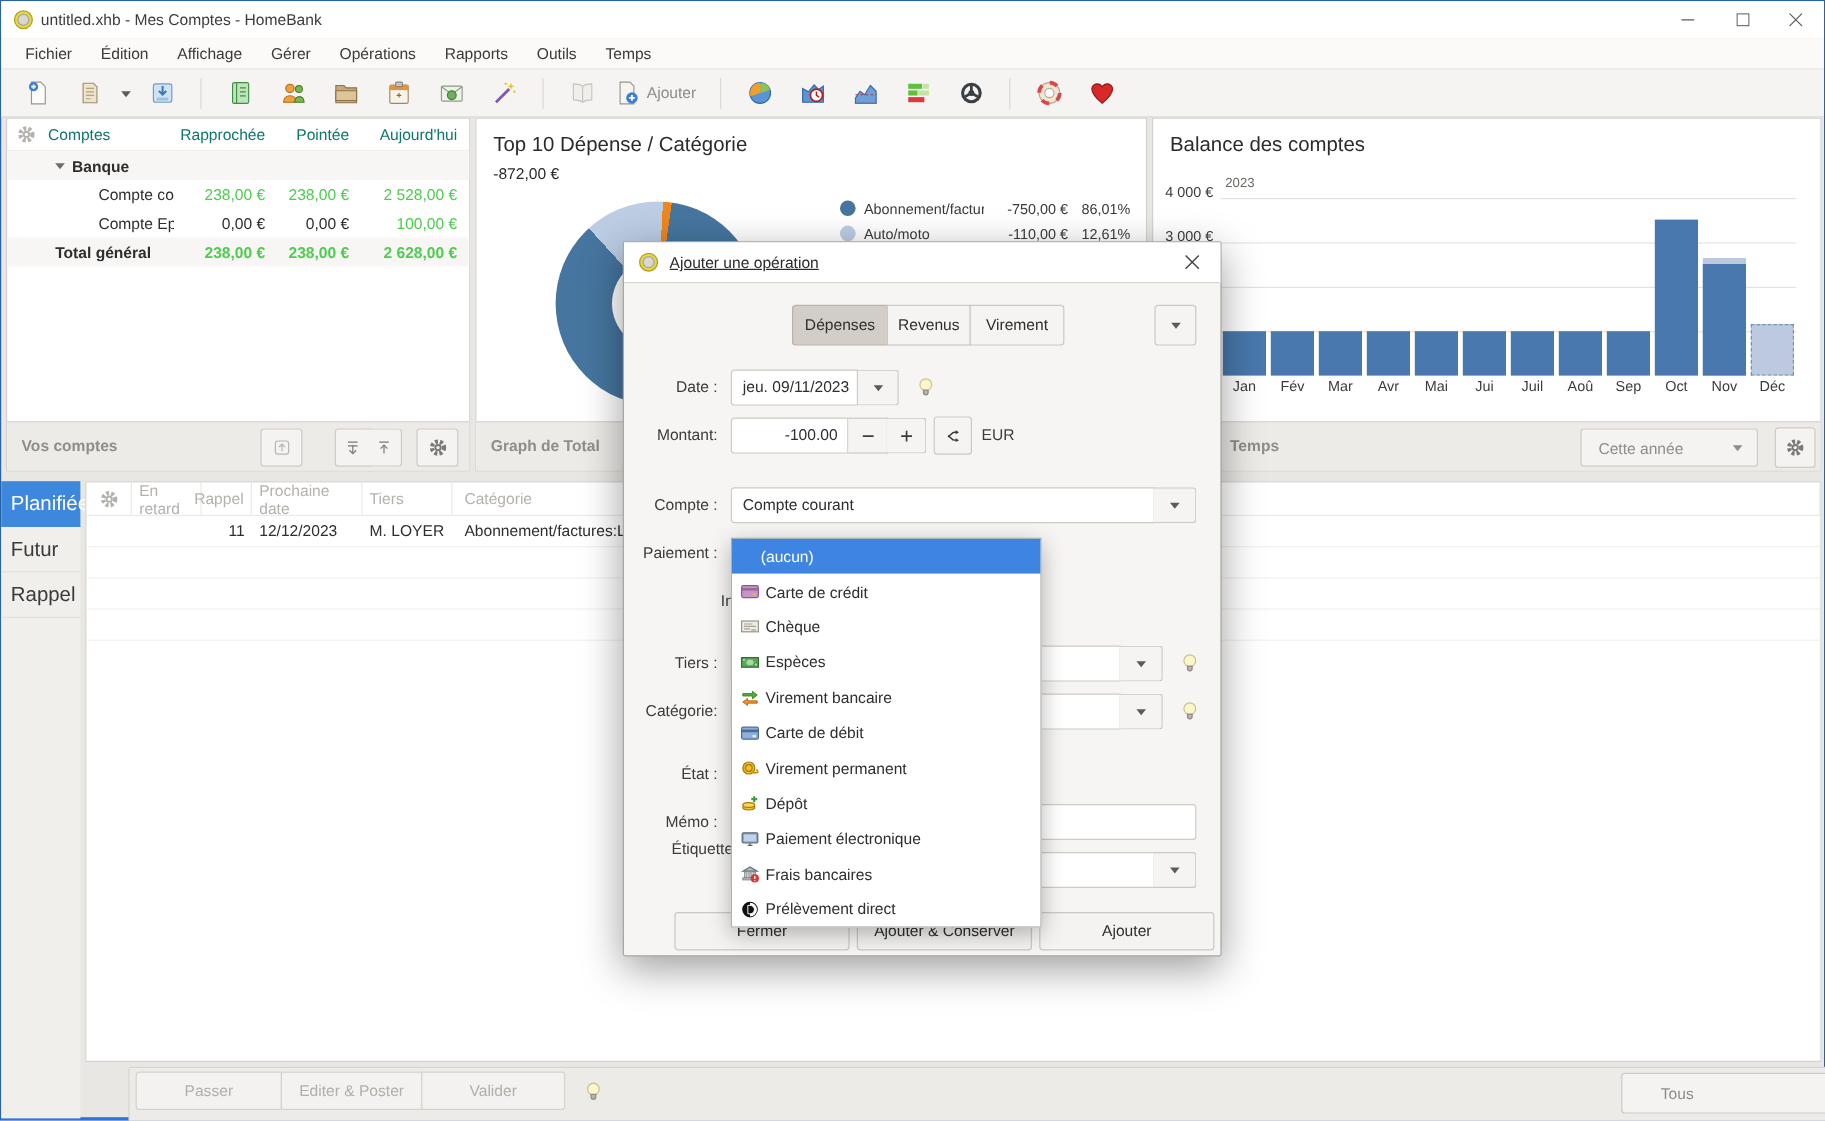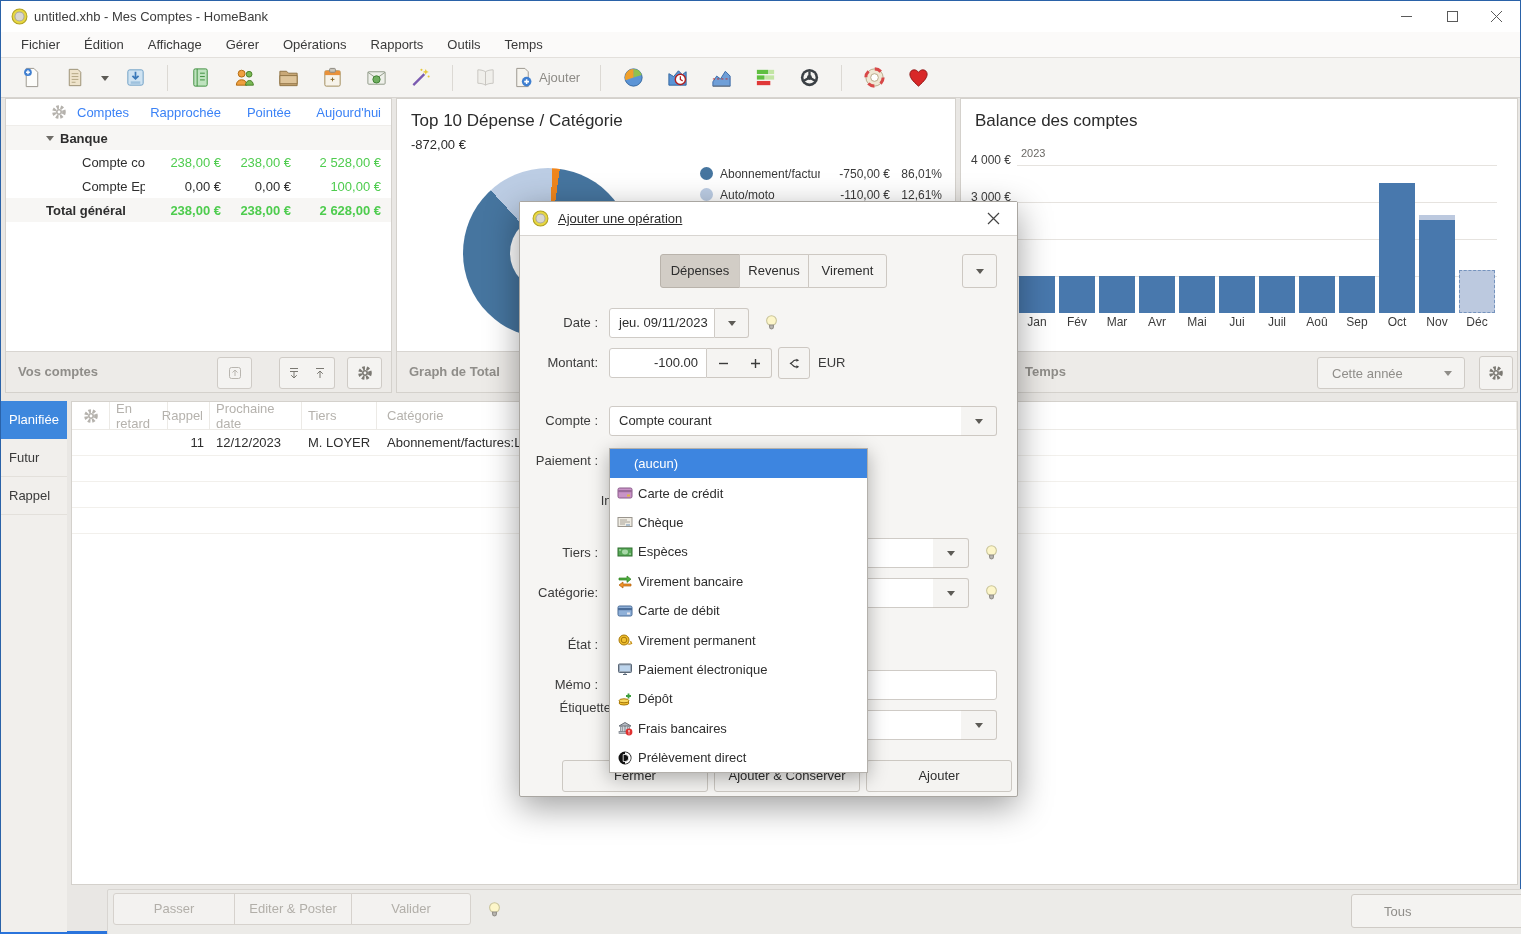--- a/index.html
+++ b/index.html
@@ -28,21 +28,21 @@
   
   .pane{position:absolute;top:97px;height:295px;background:#fff;border:1px solid #d4d1cc;box-sizing:border-box;}
   #pane-accounts{left:4px;width:387px;}
   #pane-pie{left:395px;width:560px;}
   #pane-balance{left:959px;width:558px;}
   .pane-footer{position:absolute;left:0;right:0;bottom:0;height:40px;background:#edebe8;border-top:1px solid #d8d5d1;}
   .pane-footer .flabel{position:absolute;left:12px;top:0;line-height:40px;font-weight:bold;color:#8f8d89;}
   .sqbtn{position:absolute;background:#f4f3f1;border:1px solid #cfcbc6;border-radius:3px;display:flex;align-items:center;justify-content:center;color:#7b7973;}
   .sqbtn svg{width:16px;height:16px;}
   
-  .acc-header{display:flex;height:26px;align-items:center;color:#3b82f6;border-bottom:1px solid #efedea;padding-left:37px;}
+  .acc-header{display:flex;height:26px;align-items:center;color:#0f766e;border-bottom:1px solid #efedea;}
   .acc-row{display:flex;height:24px;align-items:center;}
   .acc-row.shade{background:#f7f6f4;}
   .acc-name{flex:1;overflow:hidden;white-space:nowrap;}
   .acc-col{width:64px;text-align:right;padding-right:6px;white-space:nowrap;}
   .acc-col.w1{width:76px;} .acc-col.w3{width:84px;padding-right:10px;}
   .money-pos{color:#4ecc4e;} .money-zero{color:#2e2e2e;}
   .acc-row.total{font-weight:bold;}
   .tree-caret{width:0;height:0;border:4px solid transparent;border-top:5px solid #6e6c67;margin:5px 6px 0 0;}
   .hgear{width:16px;height:16px;color:#b5b2ad;margin:0 10px 0 8px;flex:0 0 auto;}
   
@@ -63,21 +63,21 @@
   .bar{position:absolute;bottom:0;width:36px;background:#4878ad;}
   .bar.forecast{background:#bcc9df;}
   .bar.forecast.dashed{border:1px dashed #7593bd;box-sizing:border-box;}
   #bal-months{position:absolute;left:56px;top:216px;width:480px;display:flex;}
   #bal-months .m{width:40px;text-align:center;font-size:12px;color:#3c3c3c;}
   .select-like{position:absolute;background:#f4f3f1;border:1px solid #cfcbc6;border-radius:3px;color:#8f8d89;display:flex;align-items:center;}
   .select-like .sval{flex:1;padding-left:14px;}
   .select-like .caret{margin-right:12px;}
   
   #sidebar{position:absolute;left:0;top:400px;width:66px;height:531px;background:#f1efec;}
-  .side-tab{height:37px;line-height:37px;padding-left:8px;color:#3a3a3a;border-bottom:1px solid #e3e0db;font-size:13px;}
+  .side-tab{height:37px;line-height:37px;padding-left:8px;color:#3a3a3a;border-bottom:1px solid #e3e0db;font-size:17px;}
   .side-tab.sel{background:#3d87dd;color:#fff;border-bottom-color:#3d87dd;}
   #sched{position:absolute;left:70px;top:400px;width:1447px;height:484px;background:#fff;border:1px solid #d4d1cc;box-sizing:border-box;}
   .sch-header{display:flex;height:27px;align-items:center;color:#b5b2ad;border-bottom:1px solid #eceae6;}
   .sch-cell{height:100%;display:flex;align-items:center;border-right:1px solid #eceae6;box-sizing:border-box;padding:0 6px;}
   .sch-row{display:flex;height:25px;align-items:center;border-bottom:1px solid #f2f0ec;color:#2e2e2e;}
   .sch-row .sch-cell{border-right:none;}
   .c-gear{width:38px;justify-content:center;} .c-late{width:58px;} .c-reste{width:42px;justify-content:flex-end;}
   .c-date{width:92px;} .c-tiers{width:75px;} .c-cat{flex:1;padding-left:10px;}
   #bottombar{position:absolute;left:70px;top:888px;width:1447px;height:46px;background:#ecebe8;border:1px solid #d8d5d1;border-radius:2px;box-sizing:border-box;margin-left:36px;}
   .act-group{position:absolute;left:5px;top:3px;display:flex;}
@@ -696,36 +696,36 @@
               <circle cx="7" cy="8" r="5" fill="#f0c030" stroke="#a87808"></circle>
               <circle cx="7" cy="8" r="2.8" fill="none" stroke="#a87808"></circle>
               <path d="M10 11.5c1.5.8 3 .8 4.5 0l-1-2.3" fill="none" stroke="#c89010" stroke-width="1.4"></path>
             </svg>
           </span>
           <span>Virement permanent</span>
         </div>
         <div class="pp-item">
           <span class="pic" style="width: 16px; height: 16px; display: inline-block;">
             <svg viewBox="0 0 16 16" style="width: 100%; height: 100%;">
+              <ellipse cx="7" cy="12" rx="5" ry="2" fill="#f0c030" stroke="#a87808"></ellipse>
+              <ellipse cx="7" cy="9.8" rx="5" ry="2" fill="#f8d860" stroke="#a87808"></ellipse>
+              <path d="M11.5 2.5v5M9 5h5" stroke="#3f9f3f" stroke-width="1.8"></path>
+            </svg>
+          </span>
+          <span>Dépôt</span>
+        </div>
+        <div class="pp-item">
+          <span class="pic" style="width: 16px; height: 16px; display: inline-block;">
+            <svg viewBox="0 0 16 16" style="width: 100%; height: 100%;">
               <rect x="1.5" y="3" width="13" height="8.5" rx="1" fill="#9aa8b8" stroke="#5a6878"></rect>
               <rect x="3" y="4.5" width="10" height="5.5" fill="#bcd4ec"></rect>
               <path d="M6 13.5h4M8 11.5v2" stroke="#5a6878"></path>
             </svg>
           </span>
           <span>Paiement électronique</span>
-        </div>
-        <div class="pp-item">
-          <span class="pic" style="width: 16px; height: 16px; display: inline-block;">
-            <svg viewBox="0 0 16 16" style="width: 100%; height: 100%;">
-              <ellipse cx="7" cy="12" rx="5" ry="2" fill="#f0c030" stroke="#a87808"></ellipse>
-              <ellipse cx="7" cy="9.8" rx="5" ry="2" fill="#f8d860" stroke="#a87808"></ellipse>
-              <path d="M11.5 2.5v5M9 5h5" stroke="#3f9f3f" stroke-width="1.8"></path>
-            </svg>
-          </span>
-          <span>Dépôt</span>
         </div>
         <div class="pp-item">
           <span class="pic" style="width: 16px; height: 16px; display: inline-block;">
             <svg viewBox="0 0 16 16" style="width: 100%; height: 100%;">
               <path d="M2 6 8 2.5 14 6z" fill="#b8bcc4" stroke="#6a7078"></path>
               <path d="M3.5 6.5h2v5h-2zM7 6.5h2v5H7zM10.5 6.5h2v5h-2z" fill="#c8ccd4" stroke="#6a7078" stroke-width="0.6"></path>
               <rect x="2" y="11.5" width="12" height="1.8" fill="#b8bcc4" stroke="#6a7078" stroke-width="0.6"></rect>
               <circle cx="12" cy="12" r="3.4" fill="#e03030"></circle>
               <path d="M12 10v2.4M12 13.6v.7" stroke="#fff" stroke-width="1.1"></path>
             </svg>

